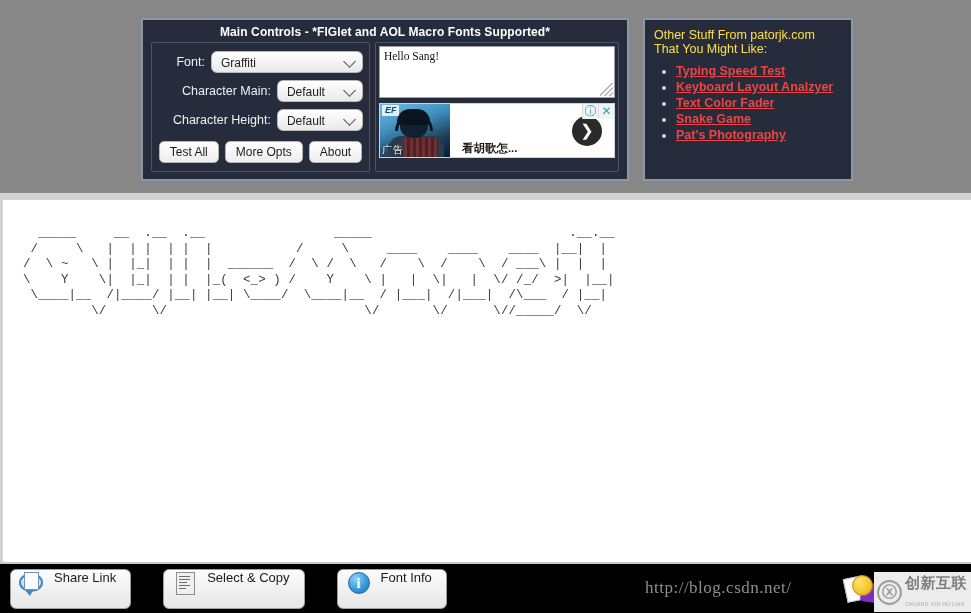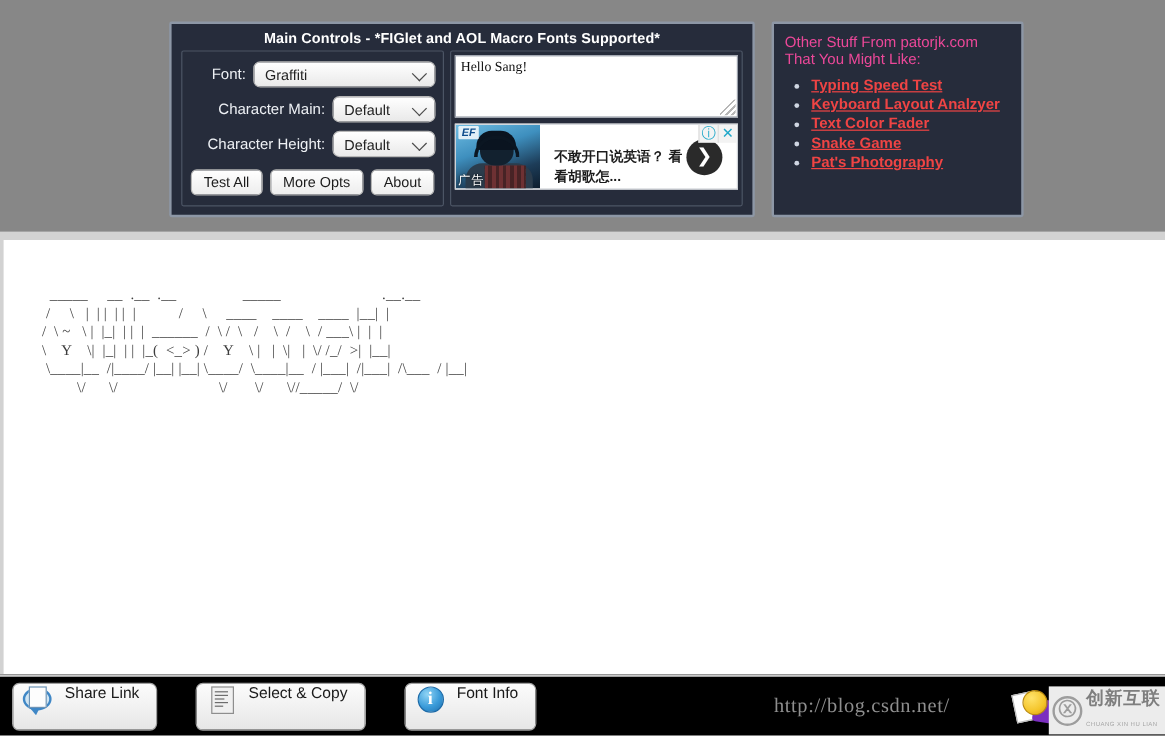--- a/index.html
+++ b/index.html
@@ -259,21 +259,21 @@
   #side-panel {
     position: absolute; left: 643px; top: 18px;
     width: 210px; height: 163px;
     background: #262c3b;
     border: 2px solid #8d97a6;
     border-radius: 2px;
     box-sizing: border-box;
     padding: 8px 9px;
   }
   #side-head {
-    color: #ec4899;
+    color: #fde047;
     font-size: 12.5px;
     line-height: 14px;
   }
   #side-list {
     margin: 8px 0 0 0;
     padding-left: 22px;
     color: #cfd6e2;
   }
   #side-list li {
     margin-bottom: 2px;
@@ -294,27 +294,27 @@
   }
   #content {
     position: absolute; left: 0; top: 200px;
     width: 971px; height: 362px;
     background: #ffffff;
     border-left: 3px solid #d2d2d2;
     box-sizing: border-box;
     overflow: hidden;
   }
   #ascii-art {
-    font-family: Liberation Serif, serif;
+    font-family: Liberation Mono, monospace;
     font-size: 12.4px;
     line-height: 15.6px;
     white-space: pre;
     color: #3d3d3d;
     padding: 26px 0 0 20px;
-    margin: 12px;
+    margin: 0;
     letter-spacing: 0.15px;
   }
 
   
   #bottom-bar {
     position: absolute; left: 0; top: 562px;
     width: 971px; height: 51px;
     background: #000000;
     border-top: 2px solid #c9c9c9;
     box-sizing: border-box;
@@ -515,21 +515,20 @@
         <div id="ad-img">
           <div id="ad-body"></div>
           <div id="ad-plaid"></div>
           <div id="ad-head"></div>
           <div id="ad-hair"></div>
           <div id="ad-phones"></div>
           <div id="ad-ef">EF</div>
           <div id="ad-guanggao">广告</div>
         </div>
         <div id="ad-text">
-          <div>不敢开口说英语？ 看</div>
           <div>看胡歌怎...</div>
         </div>
         <div id="ad-arrow">❯</div>
         <div id="ad-ctrls">
           <div class="ad-ctl">ⓘ</div>
           <div class="ad-ctl">✕</div>
         </div>
       </div>
     </div>
 

